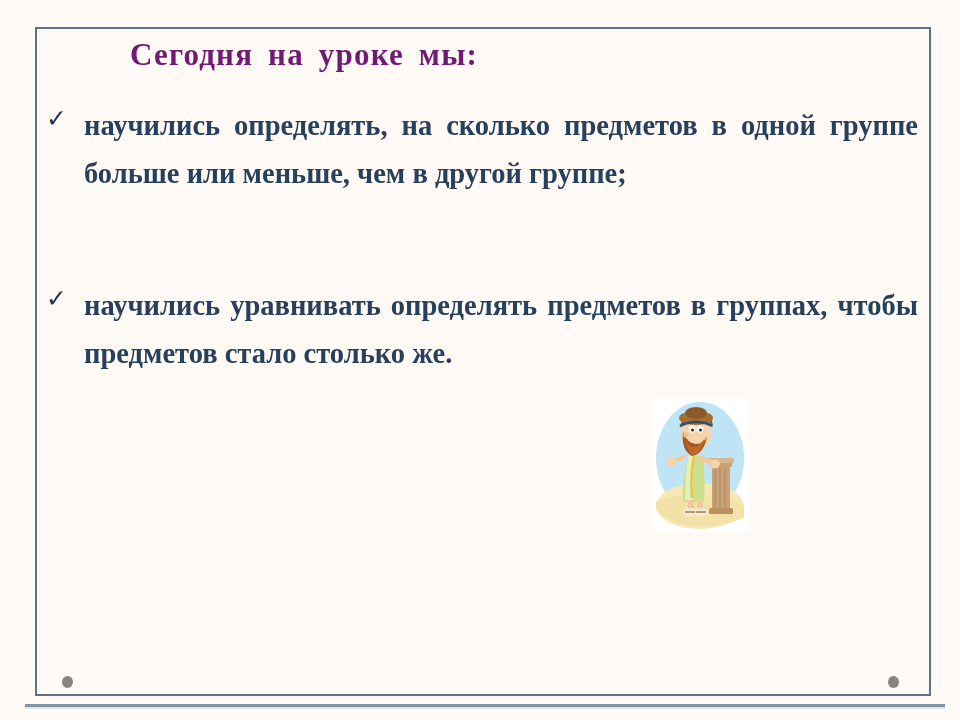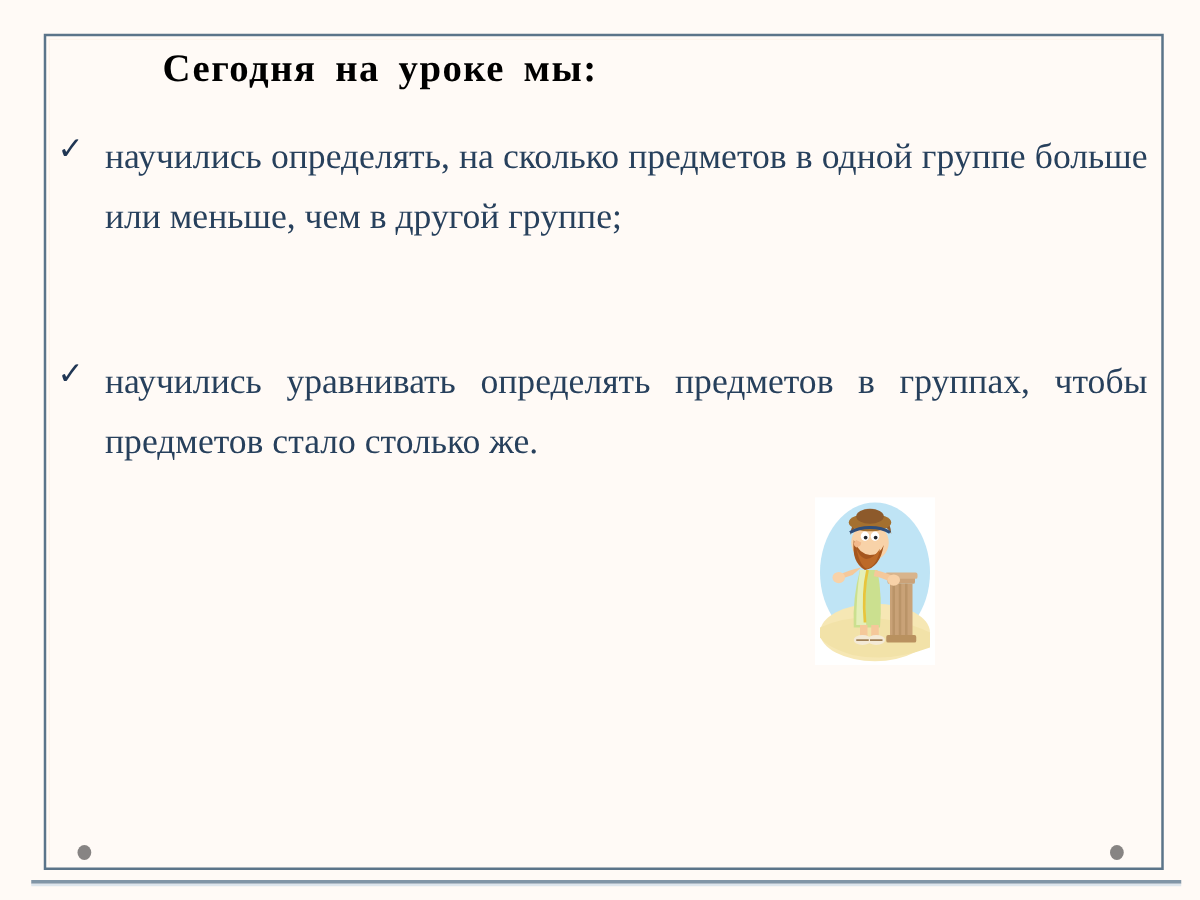--- a/index.html
+++ b/index.html
@@ -78,21 +78,21 @@
   .title {
     position: absolute;
     left: 130px;
     top: 37px;
     width: 560px;
     font-family: "Liberation Serif", "DejaVu Serif", serif;
     font-weight: bold;
     font-size: 31px;
     letter-spacing: 1.2px;
     word-spacing: 6px;
-    color: #000000;
+    color: #701a75;
     white-space: nowrap;
   }
 
   
   .bullets {
     position: absolute;
     left: 46px;
     top: 102px;
     width: 872px;
   }
@@ -115,20 +115,21 @@
   }
   .bullet-text {
     flex: 1 1 auto;
     font-family: "Liberation Serif", "DejaVu Serif", serif;
     font-size: 28.5px;
     line-height: 48px;
     color: #27405c;
     text-align: justify;
     text-align-last: left;
     hyphens: none;
+    font-weight: bold;
   }
 
   
   .illustration {
     position: absolute;
     left: 652px;
     top: 398px;
     width: 96px;
     height: 134px;
     background: #ffffff;

